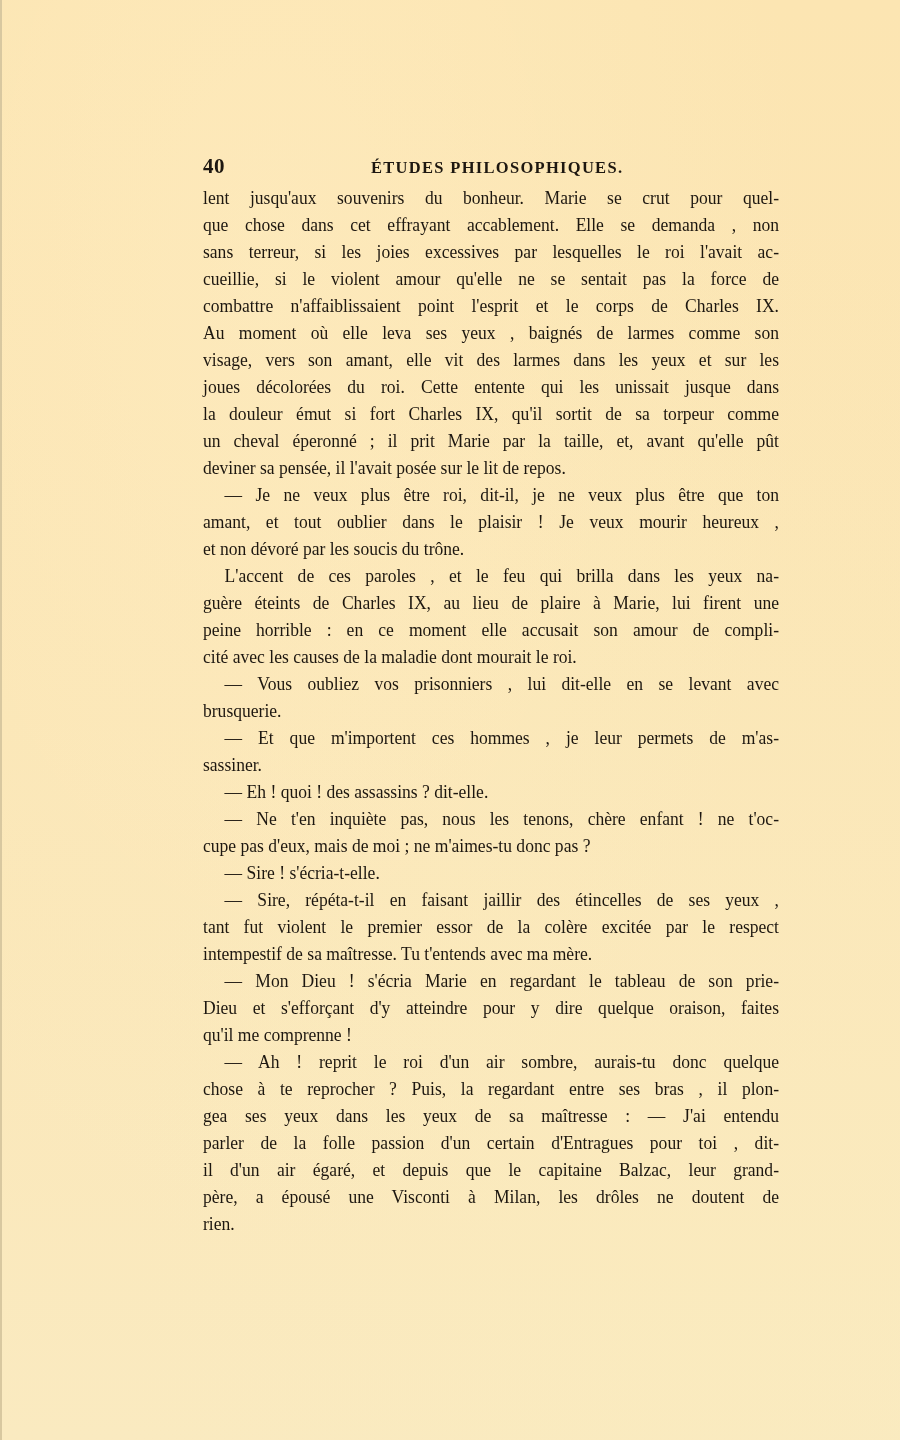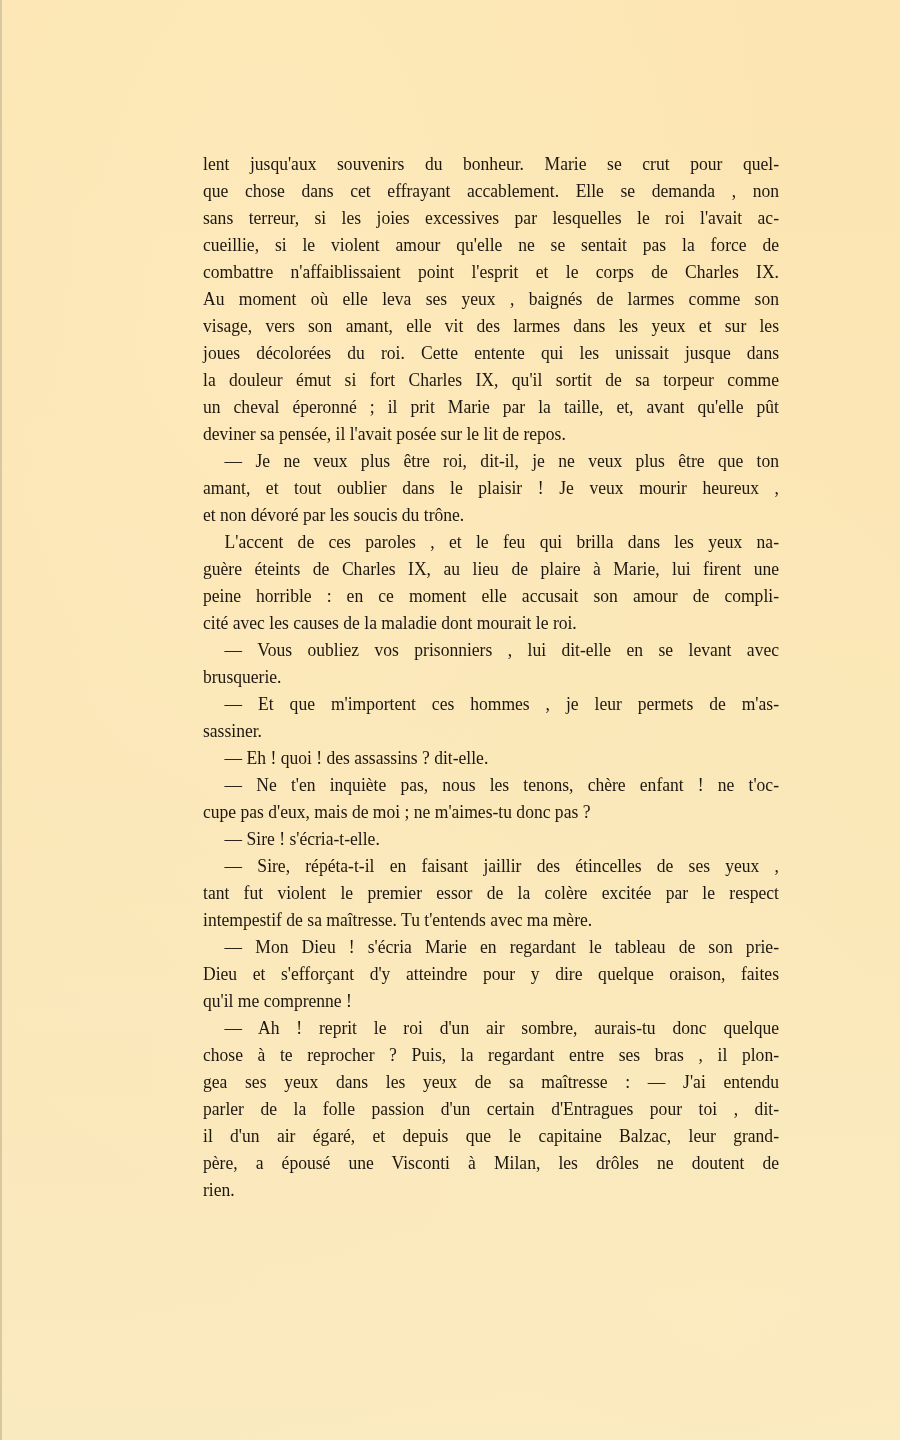--- a/index.html
+++ b/index.html
@@ -70,20 +70,24 @@
   .line.indent {
     padding-left: 24px;
     width: 616px;
   }
 </style>
 </head>
 <body>
 
 <div class="page">
   <div class="text-block">
+    <div class="running-head">
+      <span class="page-number">40</span>
+      <span class="running-title">ÉTUDES PHILOSOPHIQUES.</span>
+    </div>
     <div id="body-text">
         <span class="line">lent jusqu'aux souvenirs du bonheur. Marie se crut pour quel-</span>
         <span class="line">que chose dans cet effrayant accablement. Elle se demanda , non</span>
         <span class="line">sans terreur, si les joies excessives par lesquelles le roi l'avait ac-</span>
         <span class="line">cueillie, si le violent amour qu'elle ne se sentait pas la force de</span>
         <span class="line">combattre n'affaiblissaient point l'esprit et le corps de Charles IX.</span>
         <span class="line">Au moment où elle leva ses yeux , baignés de larmes comme son</span>
         <span class="line">visage, vers son amant, elle vit des larmes dans les yeux et sur les</span>
         <span class="line">joues décolorées du roi. Cette entente qui les unissait jusque dans</span>
         <span class="line">la douleur émut si fort Charles IX, qu'il sortit de sa torpeur comme</span>

